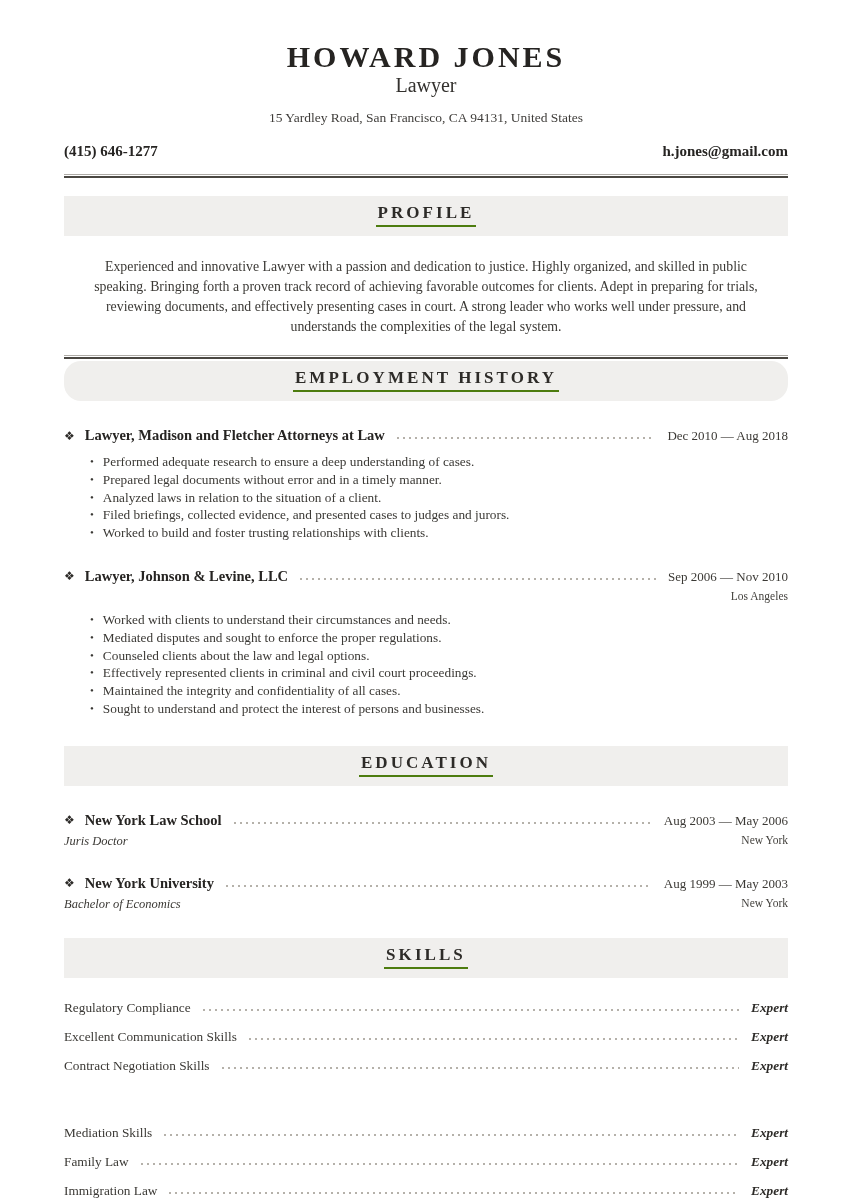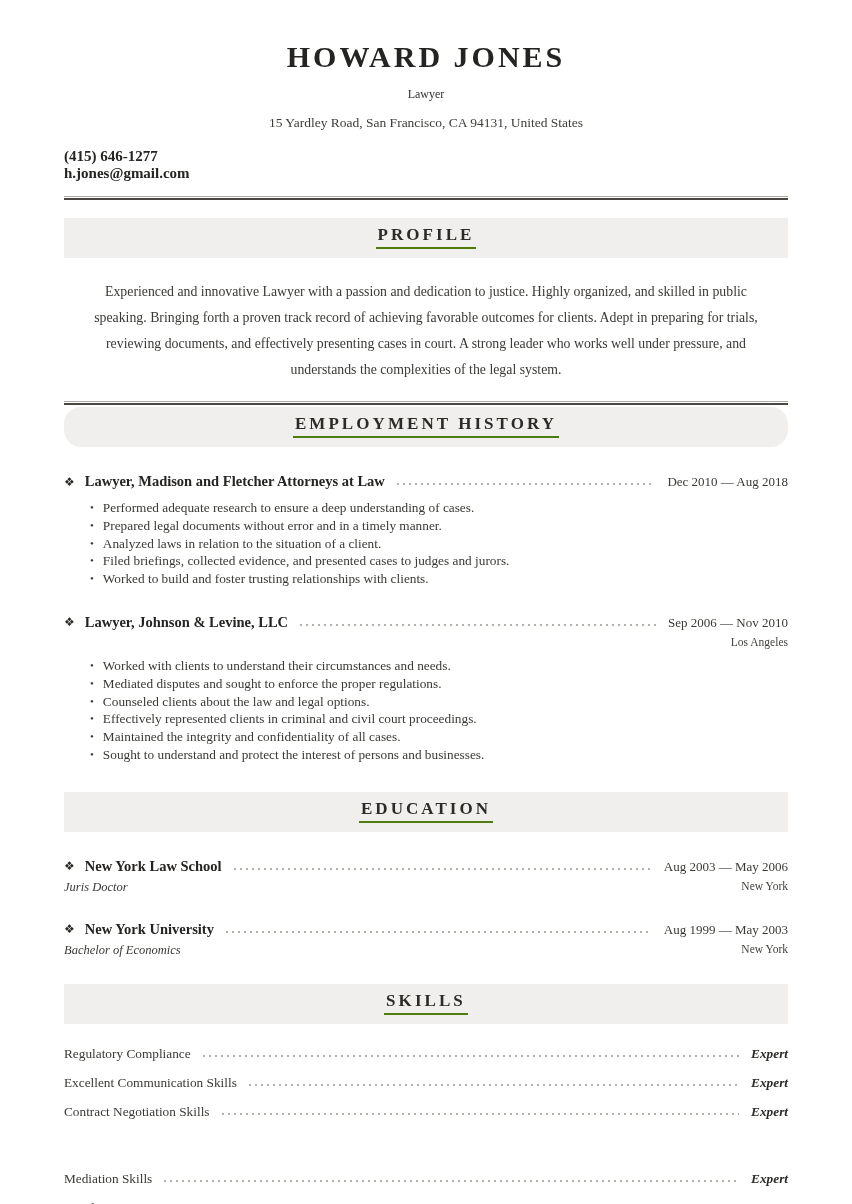--- a/index.html
+++ b/index.html
@@ -20,38 +20,36 @@
   
   .name {
     text-align: center;
     font-size: 30px;
     font-weight: 700;
     letter-spacing: 0.1em;
     color: #262422;
   }
   .job-title {
     text-align: center;
-    font-size: 12px;
-    margin-top: 13px;
+    font-size: 20px;
     color: #33312e;
   }
   .address {
     text-align: center;
     font-size: 13.5px;
     margin-top: 13px;
     color: #3f3d3a;
   }
   .contact-row {
     display: flex;
     justify-content: space-between;
     margin-top: 17px;
     font-size: 15px;
     font-weight: 700;
     color: #262422;
-    flex-direction: column;
   }
 
   
   .double-rule {
     height: 4px;
     border-top: 1px solid #aeaba6;
     border-bottom: 2.5px solid #4a4742;
   }
   .rule-1 { margin-top: 14px; }
   .rule-2 { margin-top: 18px; }
@@ -76,21 +74,21 @@
   .banner-education  { margin-top: 28px; }
   .banner-skills     { margin-top: 26px; }
   .banner-internships{ margin-top: 26px; }
 
   
   .profile-text {
     margin: 21px auto 0 auto;
     width: 96%;
     text-align: center;
     font-size: 13.8px;
-    line-height: 26px;
+    line-height: 20px;
     color: #3b3935;
   }
 
   
   .entry { margin-top: 26px; }
   .entry-head {
     display: flex;
     align-items: baseline;
   }
   .marker {

